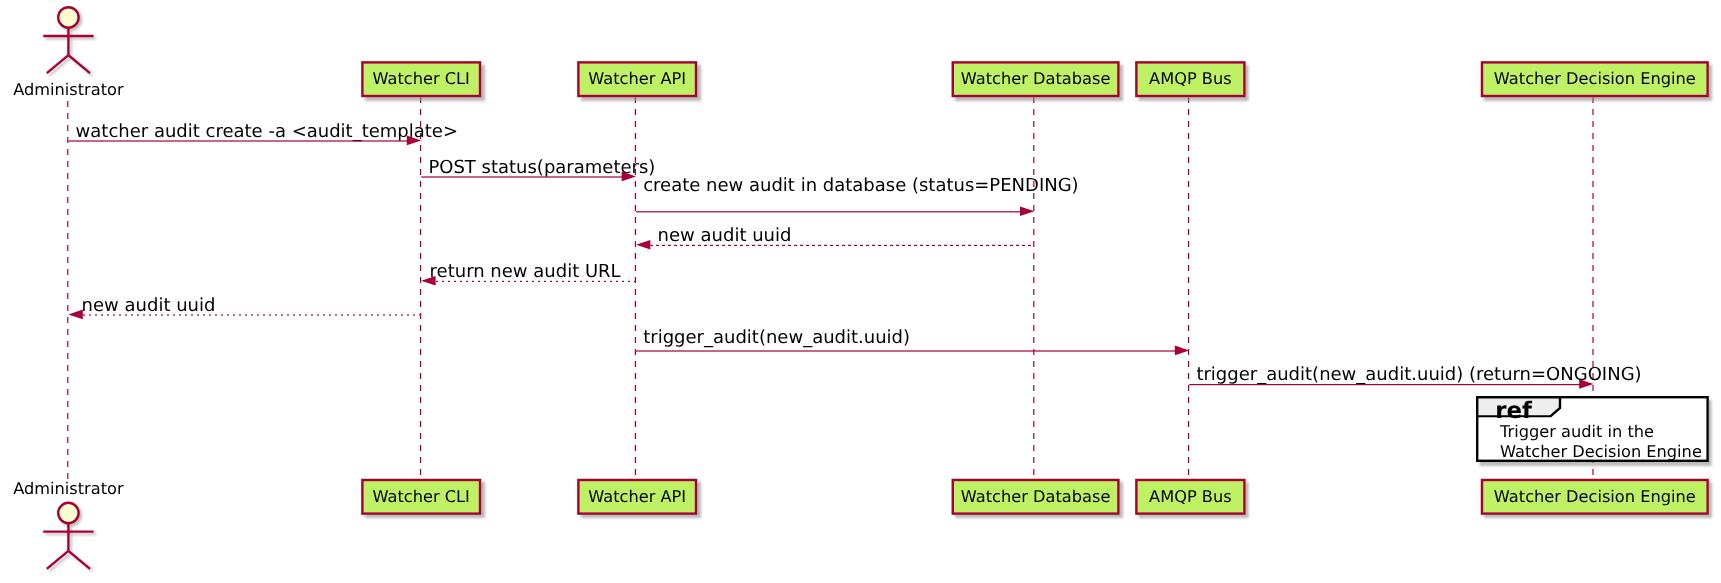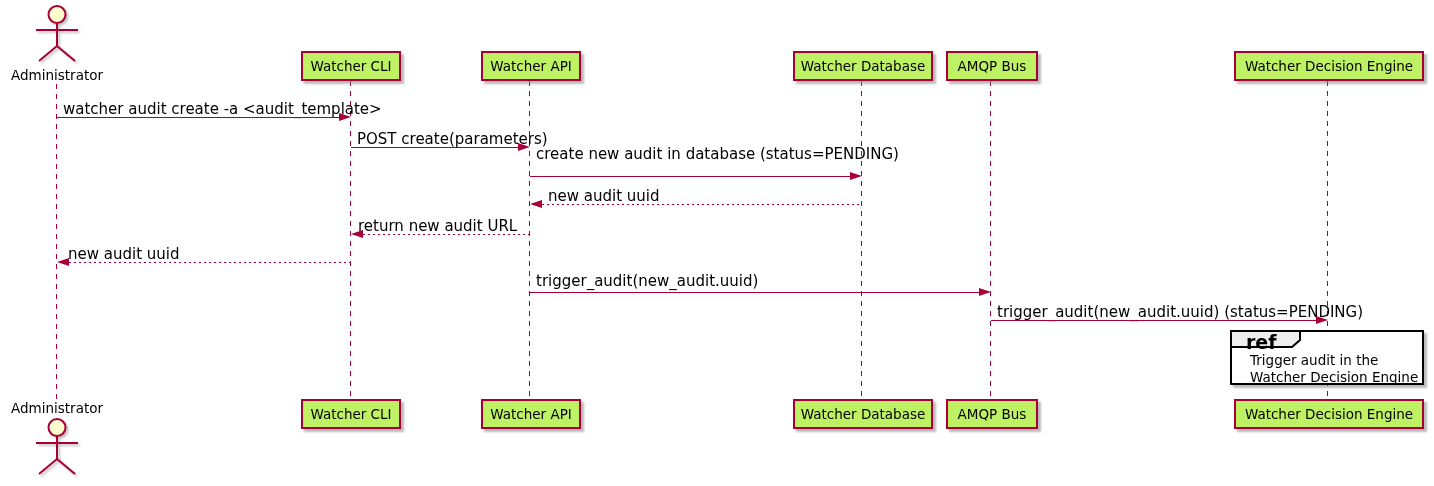--- a/index.html
+++ b/index.html
@@ -112,21 +112,21 @@
   <div class="pbox" style="left:946px;top:51px;width:88px">AMQP Bus</div>
   <div class="pbox" style="left:1234px;top:51px;width:186px">Watcher Decision Engine</div>
 
   <div>
     <div class="msg-label" style="left:63px;top:100px">watcher audit create -a &lt;audit_template&gt;</div>
     <div class="msg-line solid" style="left:57px;top:117px;width:283px"></div>
     <div class="arrowhead right" style="left:339px;top:113px"></div>
   </div>
 
   <div>
-    <div class="msg-label" style="left:357px;top:130px">POST create(parameters)</div>
+    <div class="msg-label" style="left:357px;top:130px">POST status(parameters)</div>
     <div class="msg-line solid" style="left:351px;top:147px;width:168px"></div>
     <div class="arrowhead right" style="left:518px;top:143px"></div>
   </div>
 
   <div>
     <div class="msg-label" style="left:536px;top:145px">create new audit in database (status=PENDING)</div>
     <div class="msg-line solid" style="left:530px;top:176px;width:321px"></div>
     <div class="arrowhead right" style="left:850px;top:172px"></div>
   </div>
 
@@ -148,21 +148,21 @@
     <div class="arrowhead left" style="left:57px;top:258px"></div>
   </div>
 
   <div>
     <div class="msg-label" style="left:536px;top:272px">trigger_audit(new_audit.uuid)</div>
     <div class="msg-line solid" style="left:530px;top:292px;width:450px"></div>
     <div class="arrowhead right" style="left:979px;top:288px"></div>
   </div>
 
   <div>
-    <div class="msg-label" style="left:997px;top:303px">trigger_audit(new_audit.uuid) (status=PENDING)</div>
+    <div class="msg-label" style="left:997px;top:303px">trigger_audit(new_audit.uuid) (return=ONGOING)</div>
     <div class="msg-line solid" style="left:991px;top:320px;width:326px"></div>
     <div class="arrowhead right" style="left:1316px;top:316px"></div>
   </div>
 
   <div class="ref-box" style="left:1230px;top:330px;width:190px;height:51px">
     <svg class="ref-tab" width="72" height="18" viewBox="0 0 72 18">
       <polygon points="1,1 70,1 70,10 62,17 1,17" fill="#EEEEEE" stroke="#000000" stroke-width="2"></polygon>
     </svg>
     <span class="ref-keyword">ref</span>
     <div class="ref-text">

